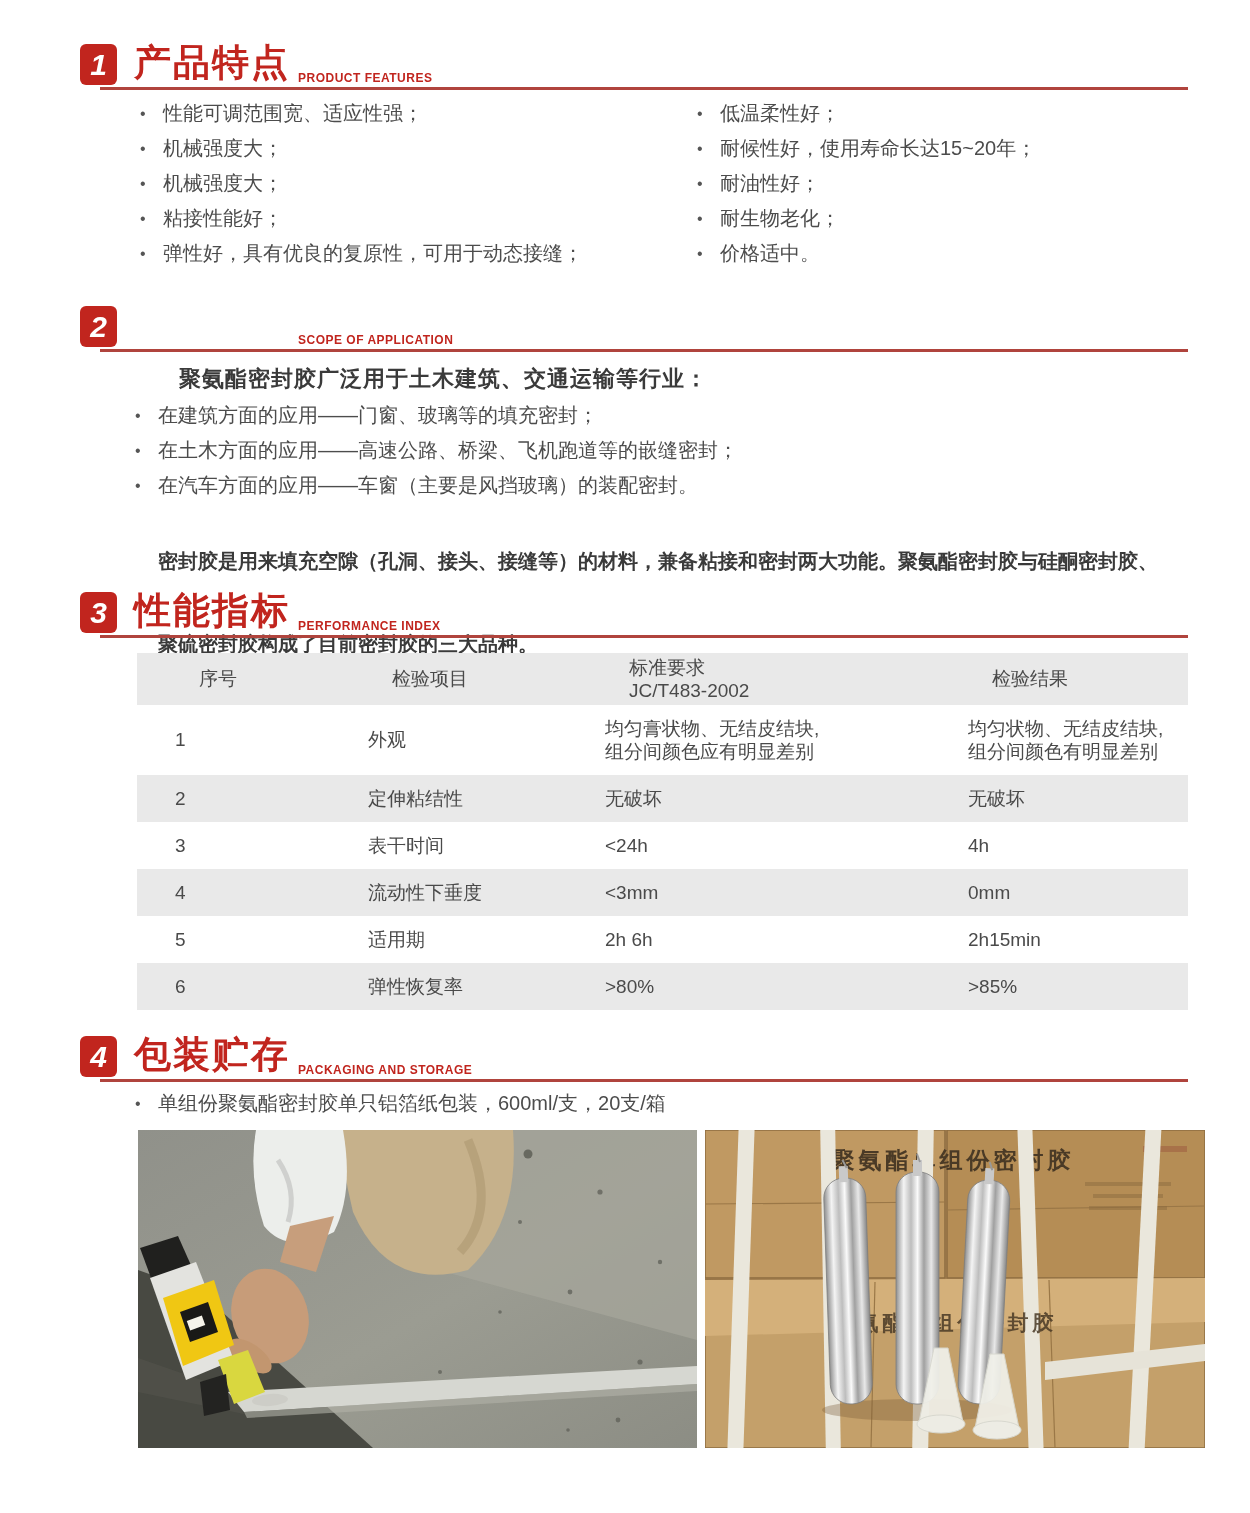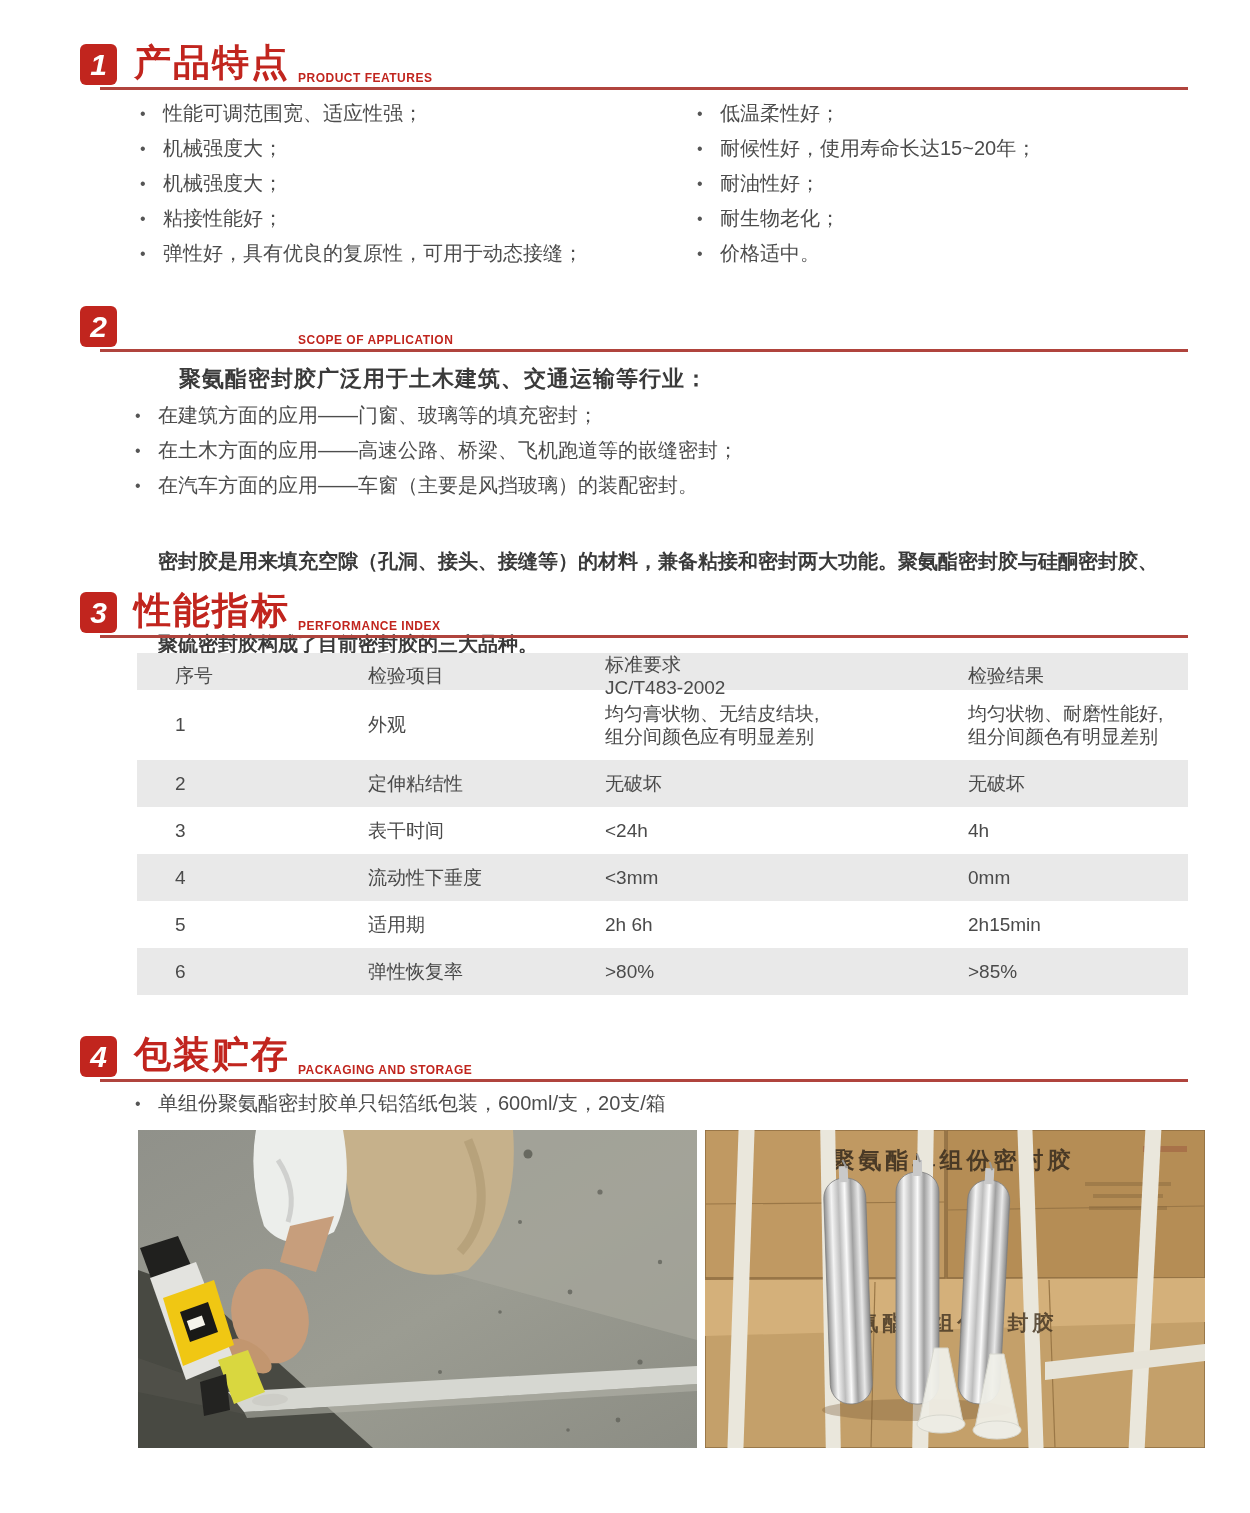--- a/index.html
+++ b/index.html
@@ -49,21 +49,21 @@
   }
   .scope-note{
     position:absolute;left:158px;top:496px;width:1045px;
     font-size:20px;font-weight:bold;color:var(--dark);line-height:35px;
   }
   .scope-note span{display:block;white-space:nowrap;margin-top:48px;}
   
   .ptable{position:absolute;left:137px;top:653px;width:1051px;font-size:19px;}
   .trow{display:grid;grid-template-columns:231px 237px 363px 220px;align-items:center;}
   .trow.gray{background:var(--row-gray);}
-  .trow.head{height:37px;background:var(--row-gray);}
+  .trow.head{height:52px;background:var(--row-gray);padding-left:24px;}
   .trow.tall{height:70px;}
   .trow.std{height:47px;}
   .cell{color:#4a4a4a;}
   .cell.c1{padding-left:38px;}
   .cell .ln{display:block;line-height:23px;white-space:nowrap;}
   .cell.one{white-space:nowrap;}
   
   .photo{position:absolute;top:1130px;height:318px;display:block;}
   .photo.left{left:138px;width:559px;}
   .photo.right{left:705px;width:500px;}
@@ -143,21 +143,21 @@
   </div>
 
   <div class="trow tall">
     <div class="cell c1 one">1</div>
     <div class="cell one">外观</div>
     <div class="cell">
       <span class="ln">均匀膏状物、无结皮结块,</span>
       <span class="ln">组分间颜色应有明显差别</span>
     </div>
     <div class="cell">
-      <span class="ln">均匀状物、耐磨性能好,</span>
+      <span class="ln">均匀状物、无结皮结块,</span>
       <span class="ln">组分间颜色有明显差别</span>
     </div>
   </div>
 
   <div class="trow std gray">
     <div class="cell c1 one">2</div>
     <div class="cell one">定伸粘结性</div>
     <div class="cell one">无破坏</div>
     <div class="cell one">无破坏</div>
   </div>

